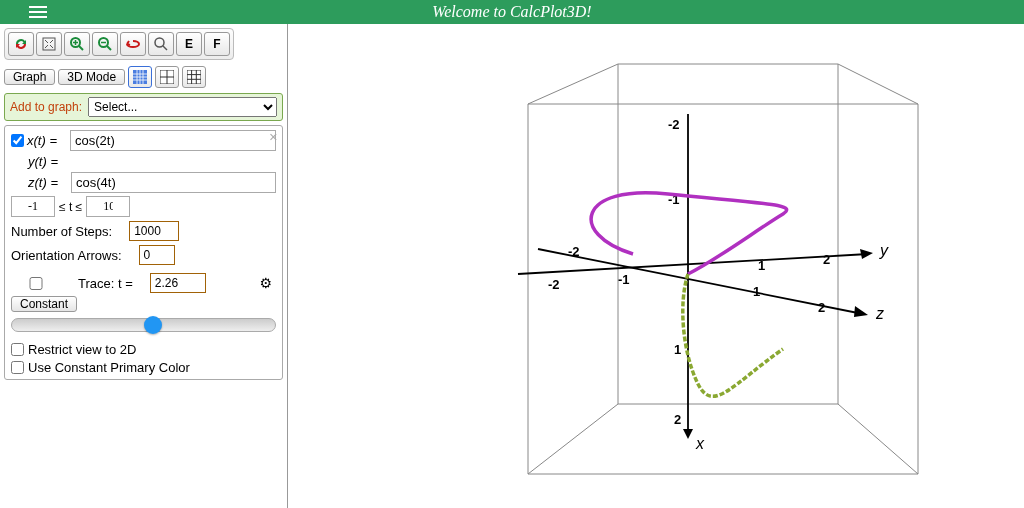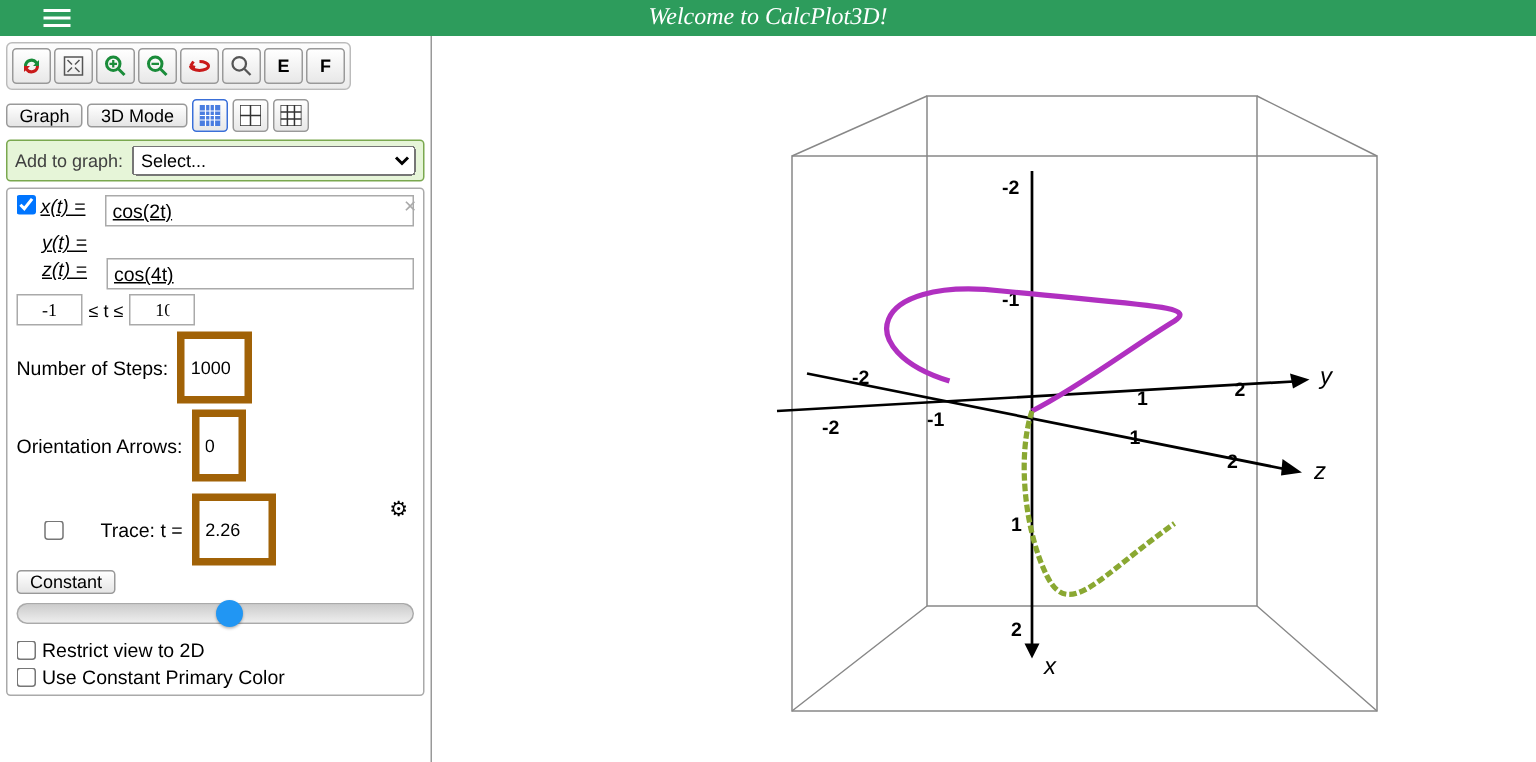--- a/index.html
+++ b/index.html
@@ -9,31 +9,31 @@
     .hamburger span { height: 2px; background: #fff; width: 18px; }
     .title { position: absolute; left: 50%; transform: translateX(-50%); font-style: italic; font-family: 'Comic Sans MS', cursive; font-size: 16px; }
     .content { display: flex; height: calc(100% - 24px); }
     .sidebar { width: 288px; border-right: 1px solid #999; background: #fff; padding: 4px; display: flex; flex-direction: column; gap: 2px; }
     .toolbar { display: flex; gap: 2px; border: 1px solid #bbb; border-radius: 4px; padding: 3px; background: linear-gradient(#fdfdfd,#ececec); width: fit-content; }
     .tool-btn { width: 26px; height: 24px; border: 1px solid #999; border-radius: 3px; background: linear-gradient(#fff,#e8e8e8); display: flex; align-items: center; justify-content: center; cursor: pointer; font-size: 12px; font-weight: bold; }
     .graph-row { display: flex; gap: 3px; margin-top: 4px; align-items: center; }
     .btn { border: 1px solid #999; border-radius: 3px; background: linear-gradient(#fff,#e5e5e5); padding: 0 8px; cursor: pointer; font-size: 12px; }
     .grid-btn { width: 24px; height: 22px; border: 1px solid #999; border-radius: 3px; background: linear-gradient(#fff,#e8e8e8); display: inline-flex; align-items: center; justify-content: center; cursor: pointer; }
     .add-row { background: #e6f5d8; border: 1px solid #7aa84f; border-radius: 3px; padding: 3px 5px; display: flex; align-items: center; gap: 6px; margin-top: 3px; }
-    .add-label { color: #404040; font-size: 12px; }
+    .add-label { color: #c2410c; font-size: 12px; }
     .add-row select { flex: 1; font-size: 12px; padding: 1px; }
     .panel { border: 1px solid #aaa; border-radius: 3px; padding: 4px 6px; margin-top: 2px; background: #fff; }
-    .eq-row { display: flex; align-items: flex-start; gap: 3px; margin-bottom: 3px; position: relative; text-decoration: underline; }
+    .eq-row { display: flex; align-items: center; gap: 3px; margin-bottom: 3px; position: relative; }
     .eq-row input[type="text"] { flex: 1; border: 1px solid #aaa; padding: 2px 4px; font-size: 13px; }
     .eq-label { font-style: italic; font-size: 13px; width: 40px; white-space: nowrap; }
     .close-x { position: absolute; right: -2px; top: 1px; color: #aaa; font-size: 11px; cursor: pointer; }
     .bounds-row { display: flex; align-items: center; gap: 4px; margin-top: 3px; }
     .bounds-row input { width: 44px; border: 1px solid #aaa; padding: 2px 16px; font-size: 12px; font-family: Liberation Serif, serif; }
-    .field-row { display: flex; align-items: center; gap: 6px; margin-top: 4px; font-size: 13px; }
-    .field-row input { border: 5px solid #a16207; padding: 12px 4px; font-size: 12px; width: 50px; }
+    .field-row { display: flex; align-items: center; gap: 17px; margin-top: 4px; font-size: 13px; }
+    .field-row input { border: 1px solid #a16207; padding: 2px 4px; font-size: 12px; width: 50px; }
     .trace-section { margin-top: 8px; position: relative; }
     .gear { position: absolute; right: 4px; top: 2px; cursor: pointer; font-size: 14px; }
     .slider-wrap { margin-top: 6px; }
     .slider-track { position: relative; height: 14px; background: linear-gradient(#ccc,#eee); border: 1px solid #aaa; border-radius: 7px; }
     .slider-thumb { position: absolute; width: 18px; height: 18px; background: #2196f3; border-radius: 50%; top: -3px; left: 50%; cursor: pointer; box-shadow: 0 1px 2px rgba(0,0,0,0.3); }
     .checks { margin-top: 10px; }
     .check-row { display: flex; align-items: center; gap: 4px; margin-top: 3px; font-size: 13px; }
     .plot-area { flex: 1; position: relative; background: #fff; }
     .plot-area svg { width: 100%; height: 100%; }
     .grid-ico { width:14px; height:14px; }

